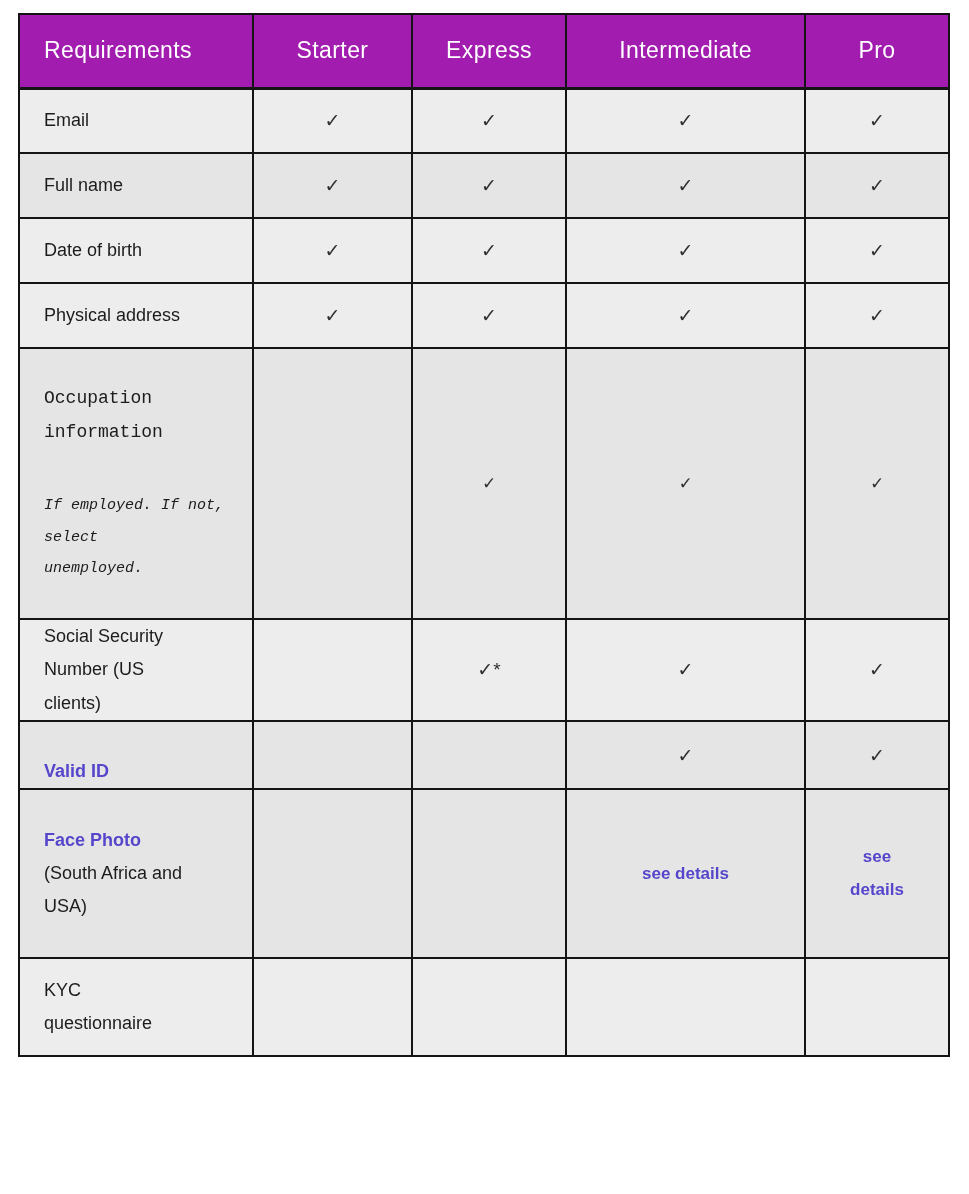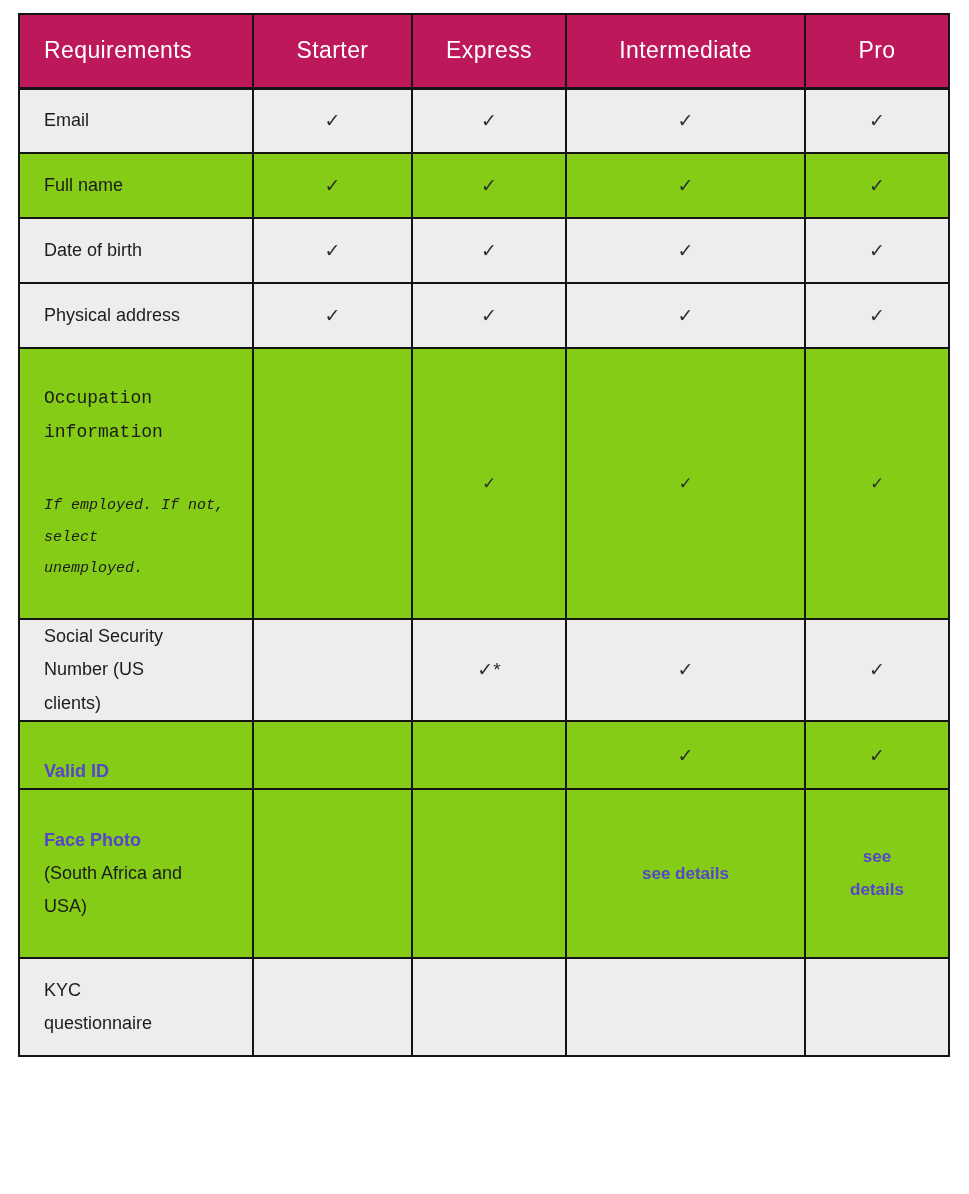--- a/index.html
+++ b/index.html
@@ -24,36 +24,36 @@
   col.c3 { width: 239px; }
   col.c4 { width: 144px; }
 
   th, td {
     border: 2px solid #141414;
     vertical-align: middle;
     box-sizing: border-box;
   }
   thead tr { height: 74px; border-bottom: 3px solid #141414; }
   thead th {
-    background: #be185d;
+    background: #a21caf;
     color: #ffffff;
     font-size: 23px;
     font-weight: normal;
     letter-spacing: 0.4px;
     text-align: center;
   }
   th.th-left {
     text-align: left;
     padding-left: 24px;
   }
 
   td {
     font-size: 18px;
     color: #1c1c1c;
-    background: #84cc16;
+    background: #e5e5e5;
   }
   tr.stripe td { background: #ededee; }
 
   td.label {
     text-align: left;
     padding: 0 18px 0 24px;
     line-height: 1.85;
   }
   .lbl, .sub, .note { display: block; white-space: pre-line; }
   td.label { white-space: pre-line; }

